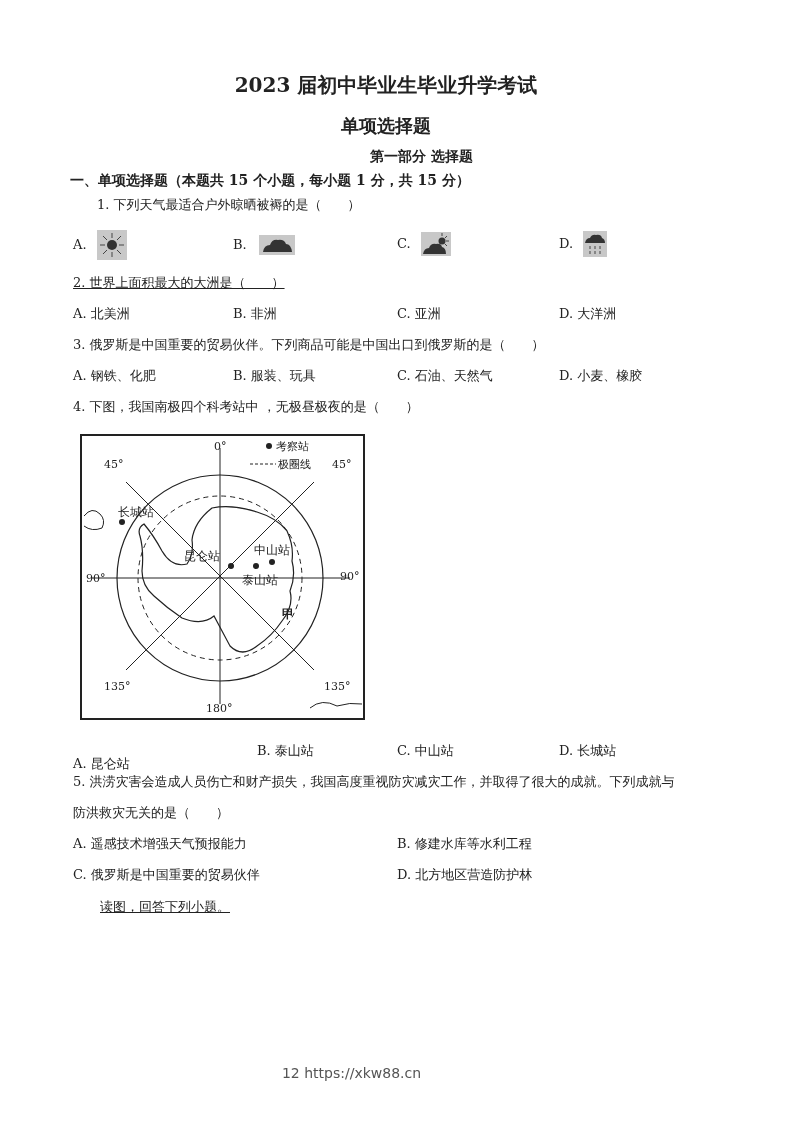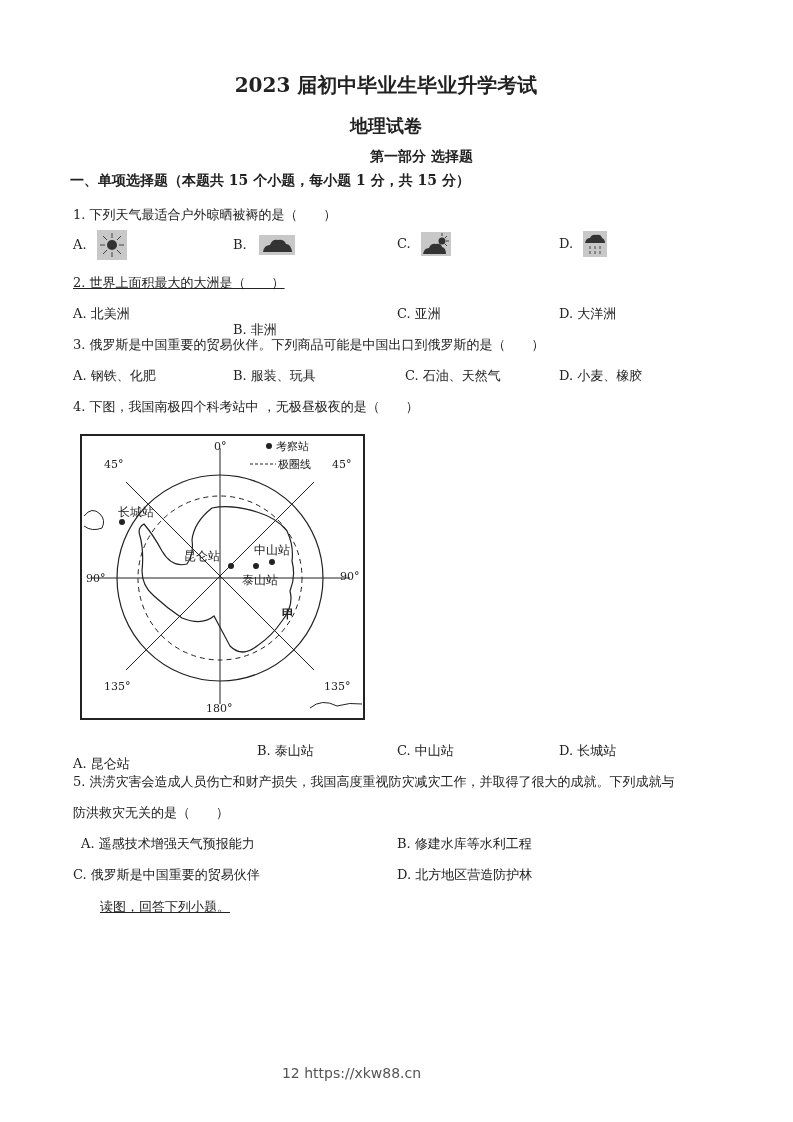--- a/index.html
+++ b/index.html
@@ -13,25 +13,25 @@
   .opt { font-size: 13px; }
   .wicon { display: inline-block; vertical-align: middle; background: #c8c8c8; position: relative; }
   .footer { font-family: "DejaVu Sans", "Liberation Sans", sans-serif; font-size: 14px; color: #555; left: 0; width: 703px; text-align: center; }
   .map { position: absolute; left: 80px; top: 434px; width: 285px; height: 286px; border: 2px solid #222; box-sizing: border-box; background: #fff; }
   .map svg text { font-family: "DejaVu Serif", "Liberation Serif", serif; }
 </style>
 </head>
 <body>
 
 <div class="abs title" style="top:72px;">2023 届初中毕业生毕业升学考试</div>
-<div class="abs title" style="top:114px;font-size:18px;">地理试卷</div>
+<div class="abs title" style="top:114px;font-size:18px;">单项选择题</div>
 <div class="abs part" style="top:148px;">第一部分  选择题</div>
 <div class="abs section" style="top:172px;">一、单项选择题（本题共 15 个小题，每小题 1 分，共 15 分）</div>
 
-<div class="abs q" style="top:206px;">1. 下列天气最适合户外晾晒被褥的是（　　）</div>
+<div class="abs q" style="top:196px;margin-left:24px;">1. 下列天气最适合户外晾晒被褥的是（　　）</div>
 <div class="abs opt" style="left:73px;top:230px;">
   <span>A.</span>
   <span class="wicon" style="width:30px;height:30px;margin-left:6px;">
     <svg width="30" height="30" viewBox="0 0 30 30">
       <circle cx="15" cy="15" r="5" fill="#333"></circle>
       <g stroke="#444" stroke-width="1">
         <line x1="15" y1="3" x2="15" y2="8"></line>
           <line x1="15" y1="22" x2="15" y2="27"></line>
         <line x1="3" y1="15" x2="8" y2="15"></line>
           <line x1="22" y1="15" x2="27" y2="15"></line>
@@ -78,28 +78,28 @@
         <line x1="7" y1="20" x2="7" y2="23"></line>
           <line x1="12" y1="20" x2="12" y2="23"></line>
           <line x1="17" y1="20" x2="17" y2="23"></line>
       </g>
     </svg>
   </span>
 </div>
 
 <div class="abs q" style="top:274px;text-decoration:underline;">2. 世界上面积最大的大洲是（　　）</div>
 <div class="abs opt" style="left:73px;top:305px;"><span>A.</span> <span>北美洲</span></div>
-<div class="abs opt" style="left:233px;top:321px;"><span>B.</span> <span>非洲</span></div>
+<div class="abs opt" style="left:233px;top:305px;"><span>B.</span> <span>非洲</span></div>
 <div class="abs opt" style="left:397px;top:305px;"><span>C.</span> <span>亚洲</span></div>
 <div class="abs opt" style="left:559px;top:305px;"><span>D.</span> <span>大洋洲</span></div>
 
 <div class="abs q" style="top:336px;">3. 俄罗斯是中国重要的贸易伙伴。下列商品可能是中国出口到俄罗斯的是（　　）</div>
 <div class="abs opt" style="left:73px;top:367px;"><span>A.</span> <span>钢铁、化肥</span></div>
 <div class="abs opt" style="left:233px;top:367px;"><span>B.</span> <span>服装、玩具</span></div>
-<div class="abs opt" style="left:397px;top:367px;margin-left:8px;"><span>C.</span> <span>石油、天然气</span></div>
+<div class="abs opt" style="left:397px;top:367px;"><span>C.</span> <span>石油、天然气</span></div>
 <div class="abs opt" style="left:559px;top:367px;"><span>D.</span> <span>小麦、橡胶</span></div>
 
 <div class="abs q" style="top:398px;">4. 下图，我国南极四个科考站中 ，无极昼极夜的是（　　）</div>
 
 <div class="map">
   <svg width="281" height="282" viewBox="0 0 281 282">
 
     <circle cx="138" cy="142" r="103" fill="none" stroke="#222" stroke-width="1.2"></circle>
 
     <circle cx="138" cy="142" r="82" fill="none" stroke="#222" stroke-width="1" stroke-dasharray="5,4"></circle>
@@ -142,20 +142,20 @@
   </svg>
 </div>
 
 <div class="abs opt" style="left:73px;top:742px;margin-top:13px;"><span>A.</span> <span>昆仑站</span></div>
 <div class="abs opt" style="left:233px;top:742px;margin-left:24px;"><span>B.</span> <span>泰山站</span></div>
 <div class="abs opt" style="left:397px;top:742px;text-align:center;"><span>C.</span> <span>中山站</span></div>
 <div class="abs opt" style="left:559px;top:742px;"><span>D.</span> <span>长城站</span></div>
 
 <div class="abs q" style="top:773px;">5. 洪涝灾害会造成人员伤亡和财产损失，我国高度重视防灾减灾工作，并取得了很大的成就。下列成就与</div>
 <div class="abs q" style="top:804px;">防洪救灾无关的是（　　）</div>
-<div class="abs opt" style="left:73px;top:835px;margin-left:8px;"><span>A.</span> <span>遥感技术增强天气预报能力</span></div>
+<div class="abs opt" style="left:73px;top:835px;"><span>A.</span> <span>遥感技术增强天气预报能力</span></div>
 <div class="abs opt" style="left:397px;top:835px;"><span>B.</span> <span>修建水库等水利工程</span></div>
 <div class="abs opt" style="left:73px;top:866px;"><span>C.</span> <span>俄罗斯是中国重要的贸易伙伴</span></div>
 <div class="abs opt" style="left:397px;top:866px;"><span>D.</span> <span>北方地区营造防护林</span></div>
 
 <div class="abs q" style="left:100px;top:898px;text-decoration:underline;">读图，回答下列小题。</div>
 
 <div class="abs footer" style="top:1065px;">12 https://xkw88.cn</div>
 
 </body></html>

